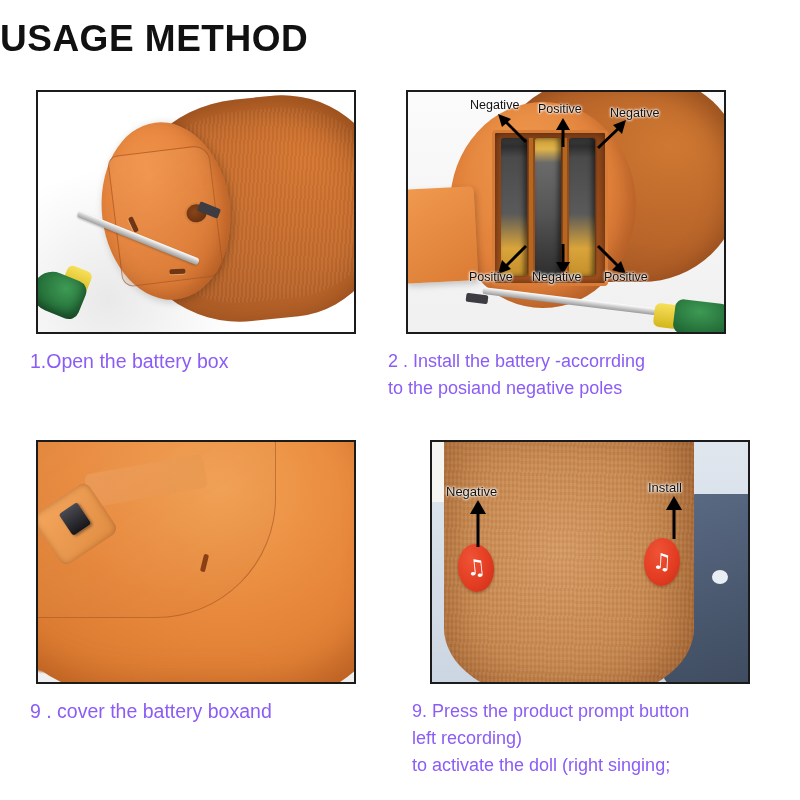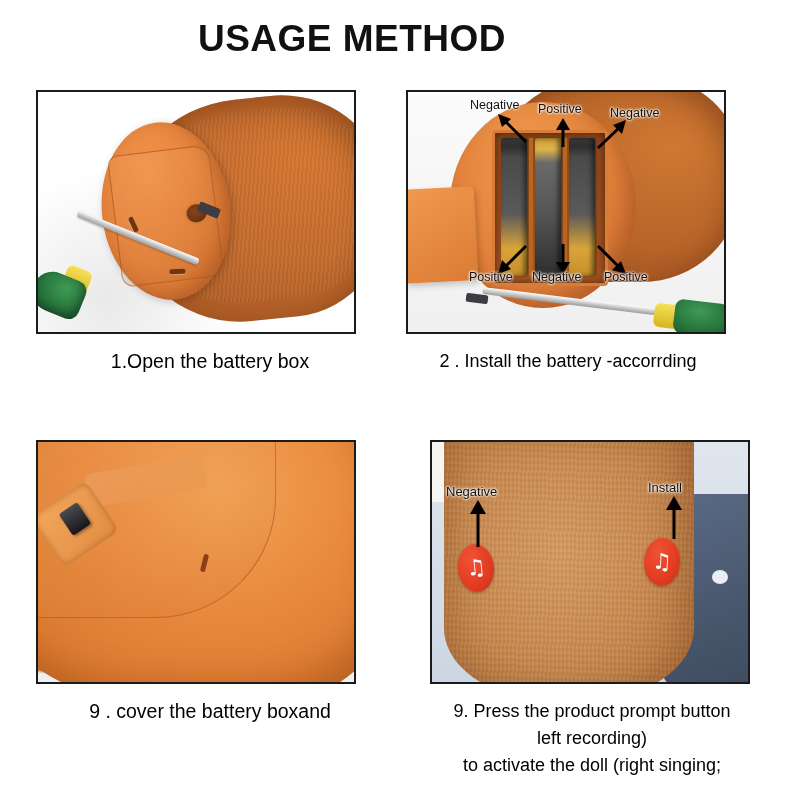--- a/index.html
+++ b/index.html
@@ -15,21 +15,21 @@
     overflow: hidden;
     position: relative;
   }
 
   
   .page-title {
     position: absolute;
     top: 18px;
     left: 0;
     width: 704px;
-    text-align: center;
+    text-align: left;
     font-size: 37px;
     font-weight: bold;
     letter-spacing: 0.5px;
     color: #111111;
     font-family: "Liberation Sans", sans-serif;
   }
 
   
   .steps-grid {
     position: absolute;
@@ -54,24 +54,23 @@
     margin: 0 auto;
     border: 2px solid #1b1b1b;
     overflow: hidden;
     background: #f4f4f4;
   }
   .step-2 .photo, .step-4 .photo { margin: 0 0 0 18px; }
   .step-1 .photo, .step-3 .photo { margin: 0 0 0 6px; }
 
   .caption {
     margin-top: 14px;
-    text-align: center;
     font-size: 19.5px;
     line-height: 27px;
-    color: #000000;
+    color: #8b5cf6;
     font-family: "Liberation Sans", sans-serif;
     font-weight: 400;
   }
   .step-2 .caption, .step-4 .caption { font-size: 18px; }
 
   
   .p1-bg {
     position: absolute; inset: 0;
     background:
       radial-gradient(circle at 22% 86%, #e9e9e9 0%, #ffffff 40%),
@@ -395,20 +394,21 @@
       <div class="lbl" style="left:124px; top:178px;">Negative</div>
 
       <svg class="arrow" style="left:186px; top:152px;" width="34" height="30">
         <line x1="4" y1="2" x2="25" y2="23" stroke="#000" stroke-width="3"></line>
         <polygon points="32,30 18,26 27,17" fill="#000"></polygon>
       </svg>
       <div class="lbl" style="left:196px; top:178px;">Positive</div>
     </div>
     <div class="caption">
       <div>2 . Install the battery -accorrding</div>
+      <div>to the posiand negative poles</div>
     </div>
   </div>
 
   <div class="step step-3">
     <div class="photo">
       <div class="p3-bg"></div>
       <div class="p3-plushleft"></div>
       <div class="p3-body">
         <div class="p3-panel"></div>
         <div class="p3-emboss"></div>

